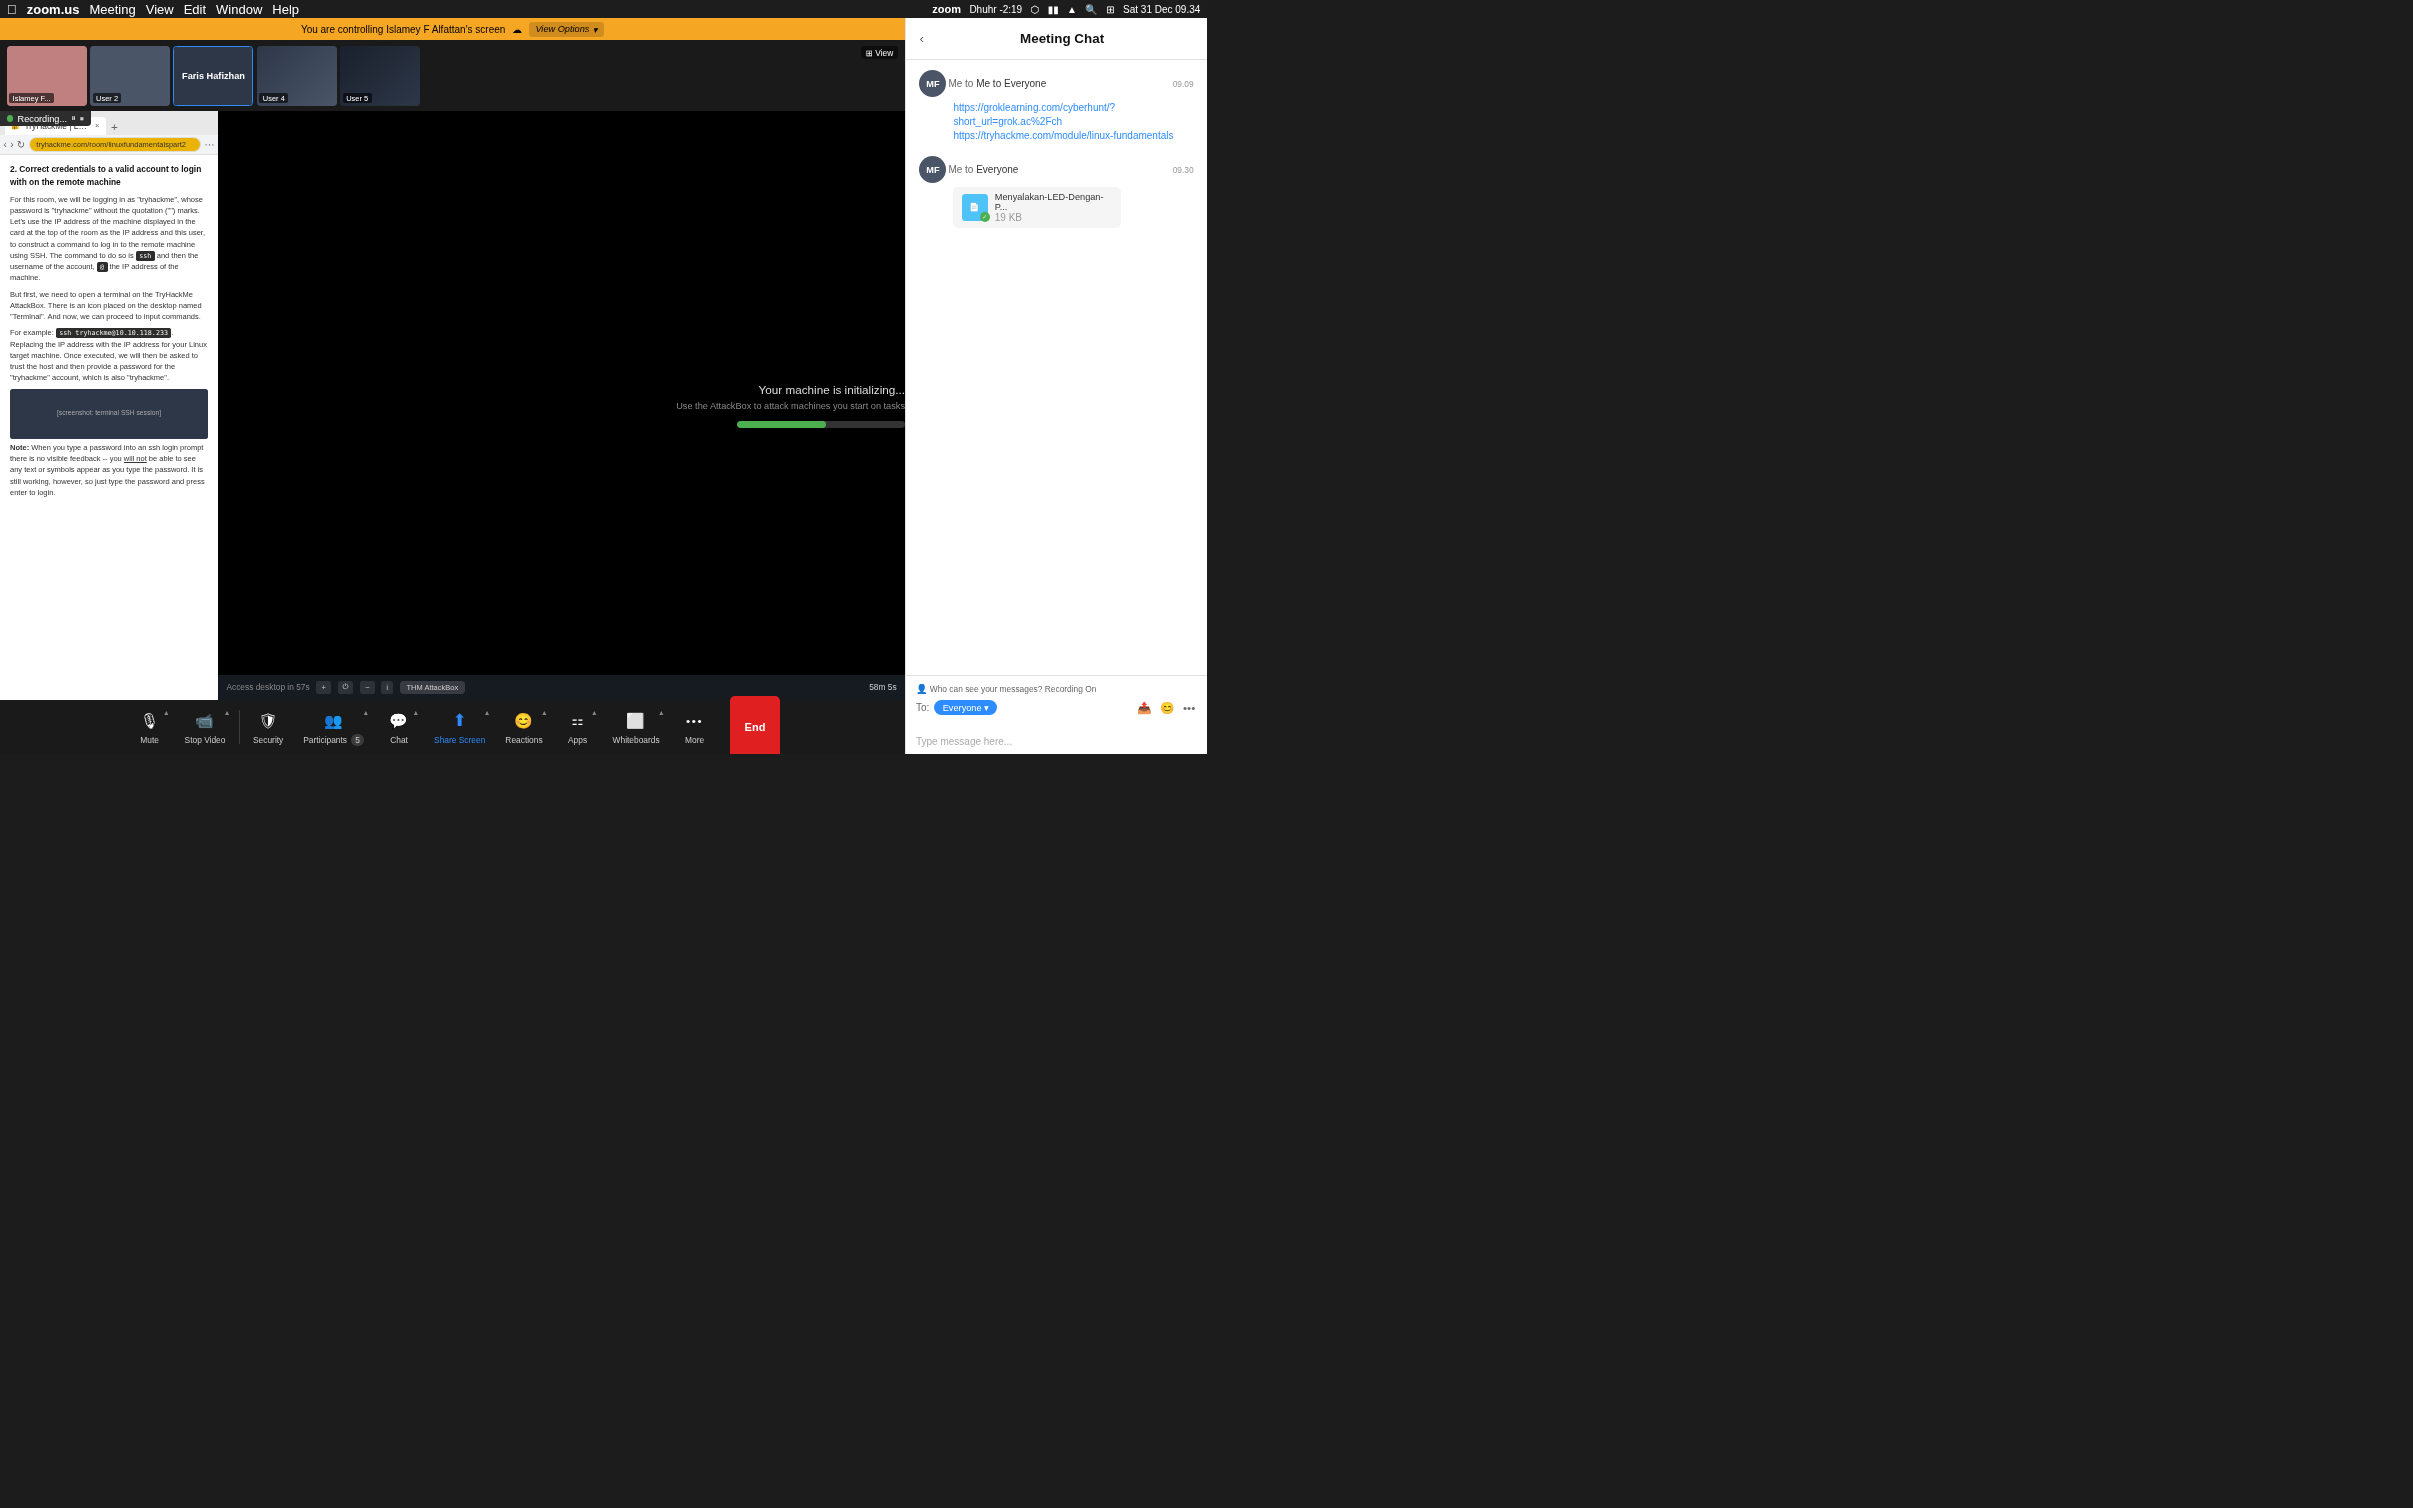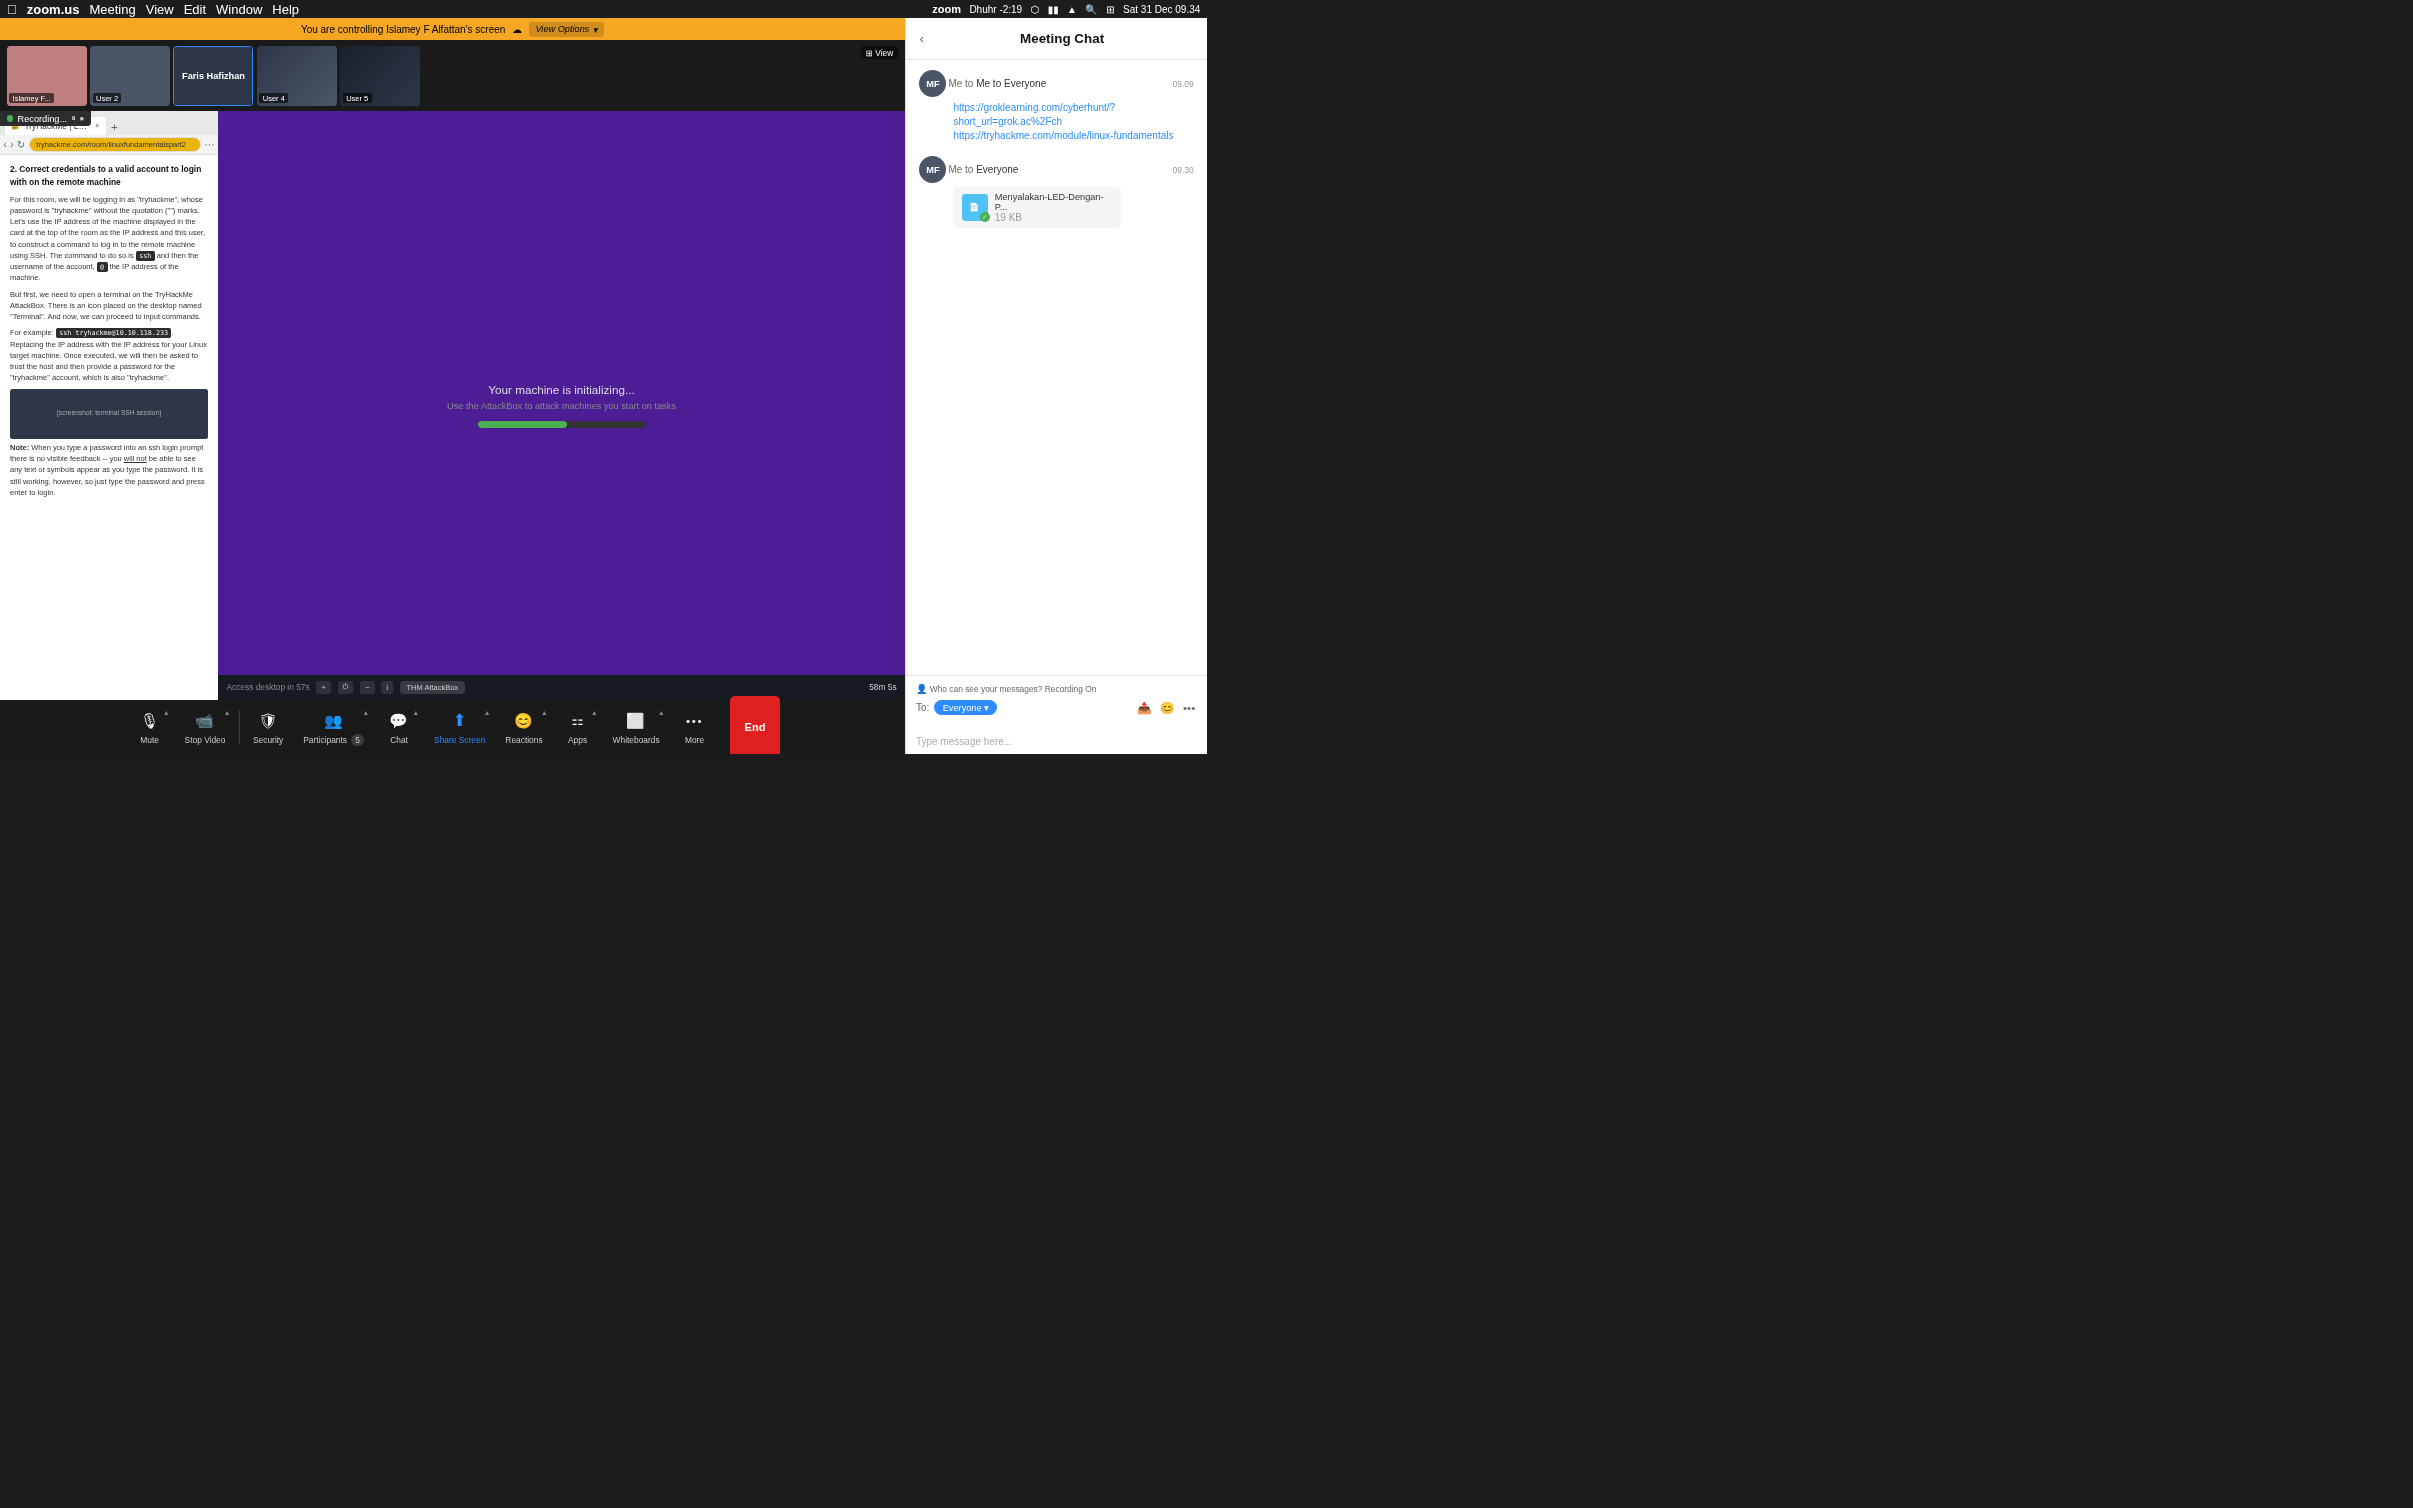--- a/index.html
+++ b/index.html
@@ -212,24 +212,24 @@
       display: flex;
       align-items: center;
       justify-content: center;
       color: #aaa;
       font-size: 6.7px;
     }
 
     
     #thm-panel {
       flex: 1;
-      background: #4c1d95;
+      background: #000000;
       display: flex;
       flex-direction: column;
-      align-items: center;
+      align-items: flex-end;
       justify-content: center;
       color: #ccc;
       position: relative;
     }
     #thm-panel .init-text { font-size: 11.7px; margin-bottom: 5px; color: #ddd; }
     #thm-panel .sub-text { font-size: 9.2px; color: #888; margin-bottom: 10px; }
     #progress-bar-container {
       width: 168px;
       height: 6.7px;
       background: #333;

